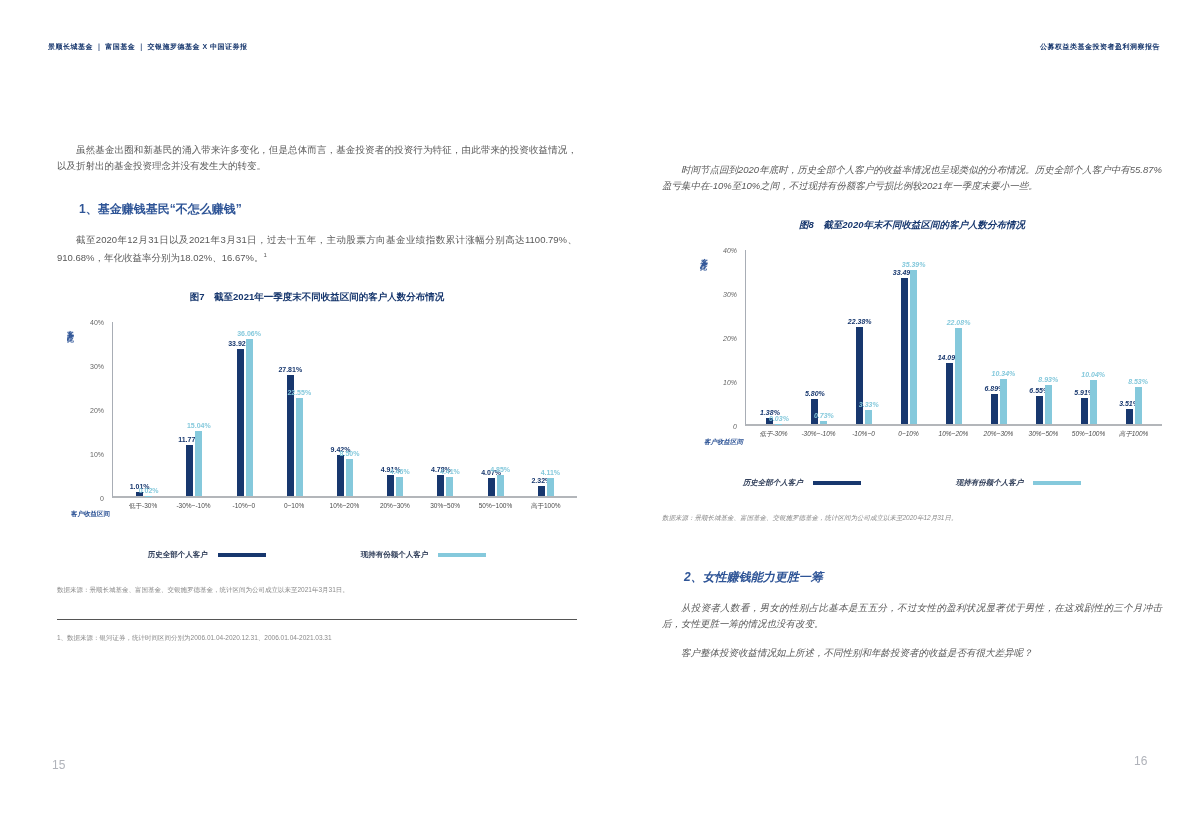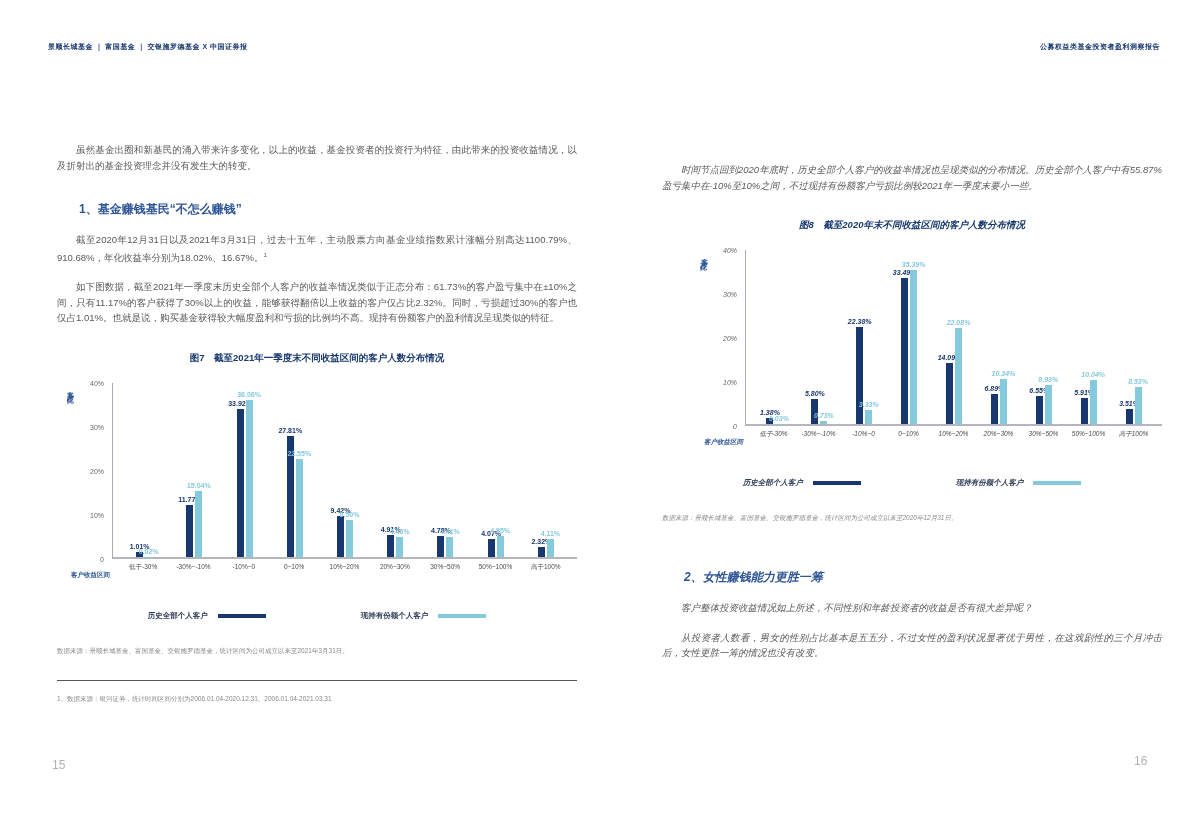--- a/index.html
+++ b/index.html
@@ -64,28 +64,27 @@
 </style>
 </head>
 <body>
 
 <div class="hdr-left">景顺长城基金 ｜ 富国基金 ｜ 交银施罗德基金 X 中国证券报</div>
 <div class="hdr-right">公募权益类基金投资者盈利洞察报告</div>
 
 <div class="left-page">
 
 
-  <p class="para first">虽然基金出圈和新基民的涌入带来许多变化，以上的收益，基金投资者的投资行为特征，由此带来的投资收益情况，以及折射出的基金投资理念并没有发生大的转变。</p>
+  <p class="para first">虽然基金出圈和新基民的涌入带来许多变化，但是总体而言，基金投资者的投资行为特征，由此带来的投资收益情况，以及折射出的基金投资理念并没有发生大的转变。</p>
 
   <h2 class="sub-title">1、基金赚钱基民“不怎么赚钱”</h2>
 
   <p class="para"><span>截至2020年12月31日以及2021年3月31日，过去十五年，主动股票方向基金业绩指数累计涨幅分别高达1100.79%、910.68%，年化收益率分别为18.02%、16.67%。</span><sup>1</sup></p>
 
 
-  <p class="para">如下图数据，截至2021年一季度末历史全部个人客户的收益率情况类似于正态分布：61.73%的客户盈亏集中在±10%之间，只有11.17%的客户获得了30%以上的收益，能够获得翻倍以上收益的客户仅占比2.32%。同时，亏损超过30%的客户也仅占1.01%。也就是说，购买基金获得较大幅度盈利和亏损的比例均不高。现持有份额客户的盈利情况呈现类似的特征。</p>
 
   <div class="chart chart--7">
     <div class="chart-title">图7　截至2021年一季度末不同收益区间的客户人数分布情况</div>
     <div class="chart-body">
       <div class="gutter">
         <span class="ylabel">客户占比</span>
       <span class="ytick" style="top: 0%;">40%</span>
           <span class="ytick" style="top: 25%;">30%</span>
           <span class="ytick" style="top: 50%;">20%</span>
           <span class="ytick" style="top: 75%;">10%</span>
@@ -314,17 +313,17 @@
         <span class="legend-label">现持有份额个人客户</span>
         <span class="swatch" style="background: rgb(133, 201, 220);"></span>
       </span>
     </div>
   </div>
 
   <p class="source-note">数据来源：景顺长城基金、富国基金、交银施罗德基金，统计区间为公司成立以来至2020年12月31日。</p>
 
   <h2 class="sub-title" style="margin-top:46px;">2、女性赚钱能力更胜一筹</h2>
 
+  <p class="para">从投资者人数看，男女的性别占比基本是五五分，不过女性的盈利状况显著优于男性，在这戏剧性的三个月冲击后，女性更胜一筹的情况也没有改变。</p>
   <p class="para">客户整体投资收益情况如上所述，不同性别和年龄投资者的收益是否有很大差异呢？</p>
-  <p class="para">从投资者人数看，男女的性别占比基本是五五分，不过女性的盈利状况显著优于男性，在这戏剧性的三个月冲击后，女性更胜一筹的情况也没有改变。</p>
 </div>
 
 <span class="page-num right">16</span>
 
 </body></html>

